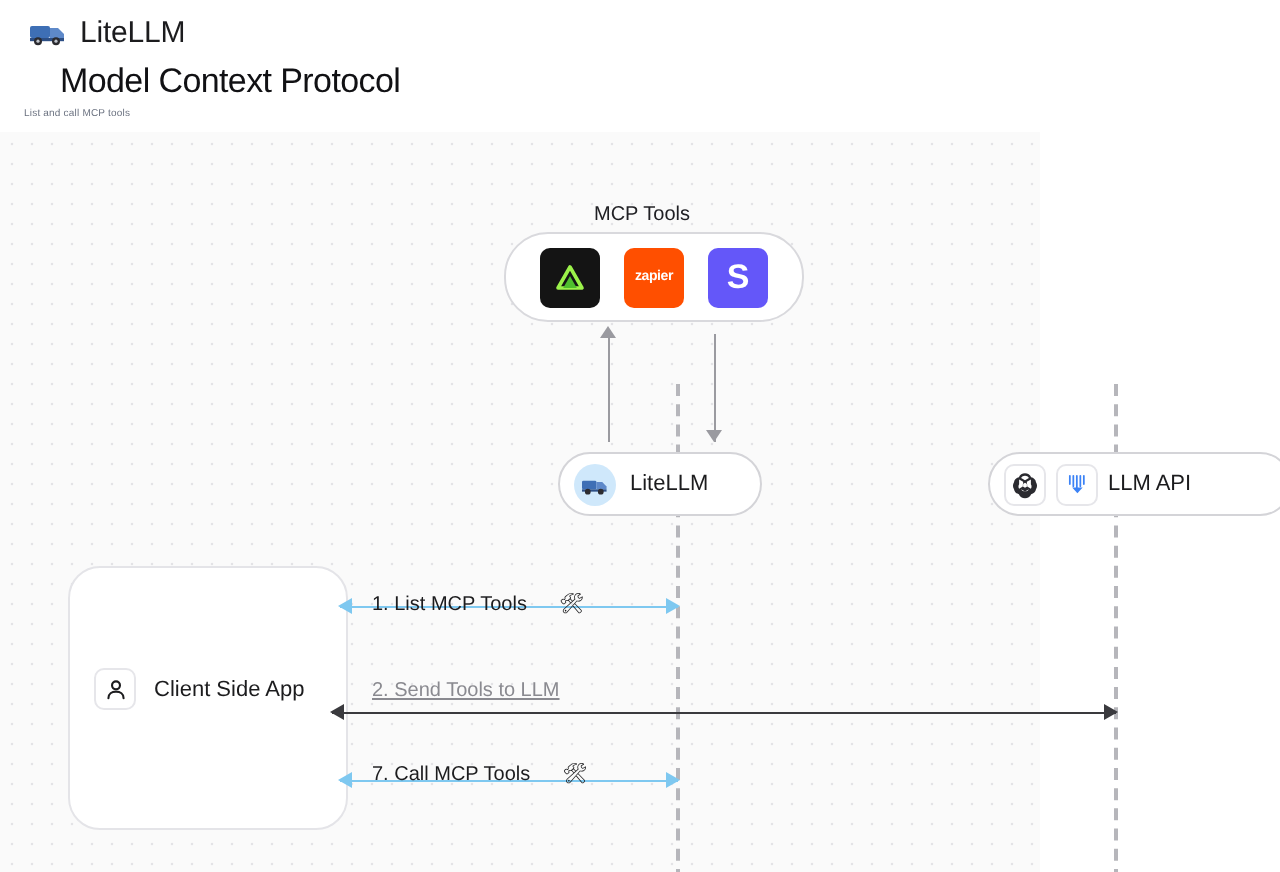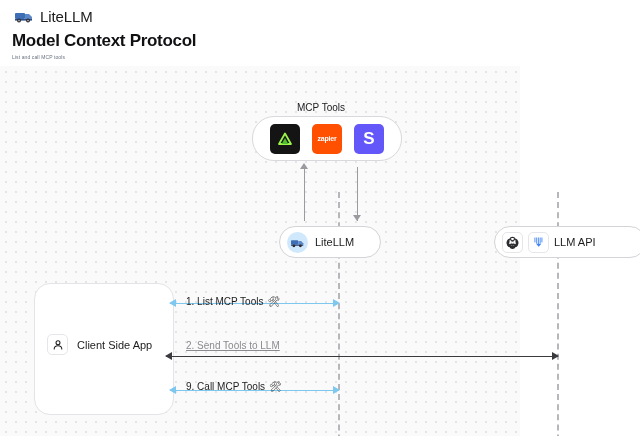--- a/index.html
+++ b/index.html
@@ -35,24 +35,24 @@
     position: relative;
     display: block;
   }
   .brand-name {
     font-size: 15px;
     color: #1c1c1e;
     letter-spacing: -0.1px;
   }
   .page-title {
     position: absolute;
-    left: 12px;
+    left: 30px;
     top: 31px;
     font-size: 17px;
-    font-weight: bold;
+    font-weight: normal;
     color: #111114;
     letter-spacing: -0.3px;
     text-align: right;
   }
   .page-subtitle {
     position: absolute;
     left: 12px;
     top: 54px;
     font-size: 5px;
     color: #6b7280;
@@ -251,21 +251,21 @@
   .flow-1 { left: 170px; top: 231px; width: 169px; }
   .flow-2 { left: 166px; top: 284px; width: 392px; }
   .flow-3 { left: 170px; top: 318px; width: 169px; }
 
   .flow-caption {
     position: absolute;
     font-size: 10px;
     white-space: nowrap;
     display: flex;
     align-items: center;
-    gap: 4px;
+    gap: 16px;
   }
   .cap-1 { left: 186px; top: 230px; color: #1c1c1e; }
   .cap-2 { left: 186px; top: 274px; color: #8a8a90; text-decoration: underline; }
   .cap-3 { left: 186px; top: 315px; color: #1c1c1e; }
 </style>
 </head>
 <body>
 
 <div class="page">
 
@@ -377,18 +377,18 @@
     <div class="flow-caption cap-2">
       <span>2. Send Tools to LLM</span>
     </div>
 
     <div class="flow flow-blue flow-3">
       <span class="flow-line"></span>
       <span class="head head-l"></span>
       <span class="head head-r"></span>
     </div>
     <div class="flow-caption cap-3">
-      <span>9. Call MCP Tools</span>
+      <span>7. Call MCP Tools</span>
       <span>🛠</span>
     </div>
 
   </div>
 </div>
 
 </body></html>

